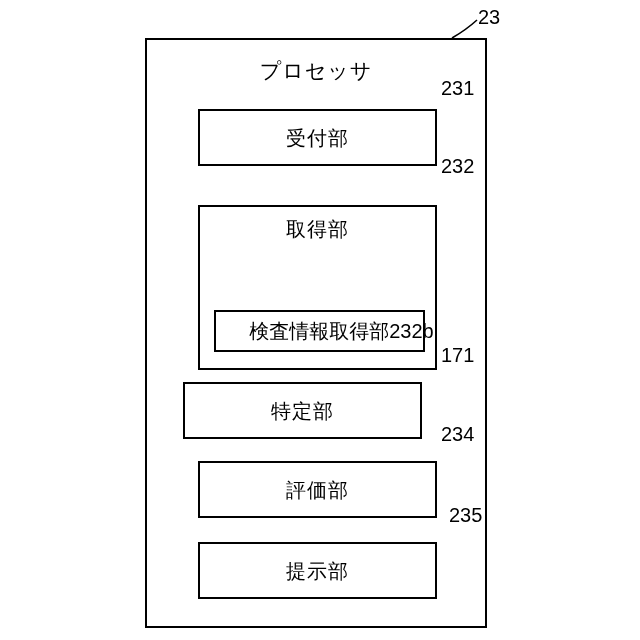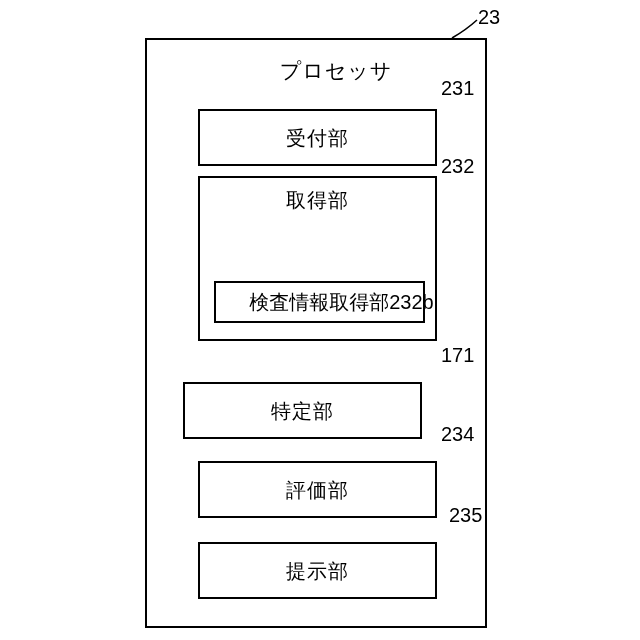--- a/index.html
+++ b/index.html
@@ -39,21 +39,20 @@
   .processor-title {
     position: absolute;
     left: 0;
     top: 18px;
     width: 100%;
     text-align: center;
     font-size: 21px;
     line-height: 26px;
     letter-spacing: 1px;
     white-space: nowrap;
-    padding-left: 20px;
   }
 
   
   .unit-box {
     position: absolute;
     border: 2px solid #000000;
     box-sizing: border-box;
     background: #ffffff;
     display: flex;
     align-items: center;
@@ -70,21 +69,21 @@
   
   .box-reception {
     left: 51px;
     top: 69px;
     width: 239px;
     height: 57px;
   }
 
   .box-acquisition {
     left: 51px;
-    top: 136px;
+    top: 165px;
     width: 239px;
     height: 165px;
     display: block;
   }
 
   .acquisition-title {
     position: absolute;
     left: 0;
     top: 10px;
     width: 100%;

